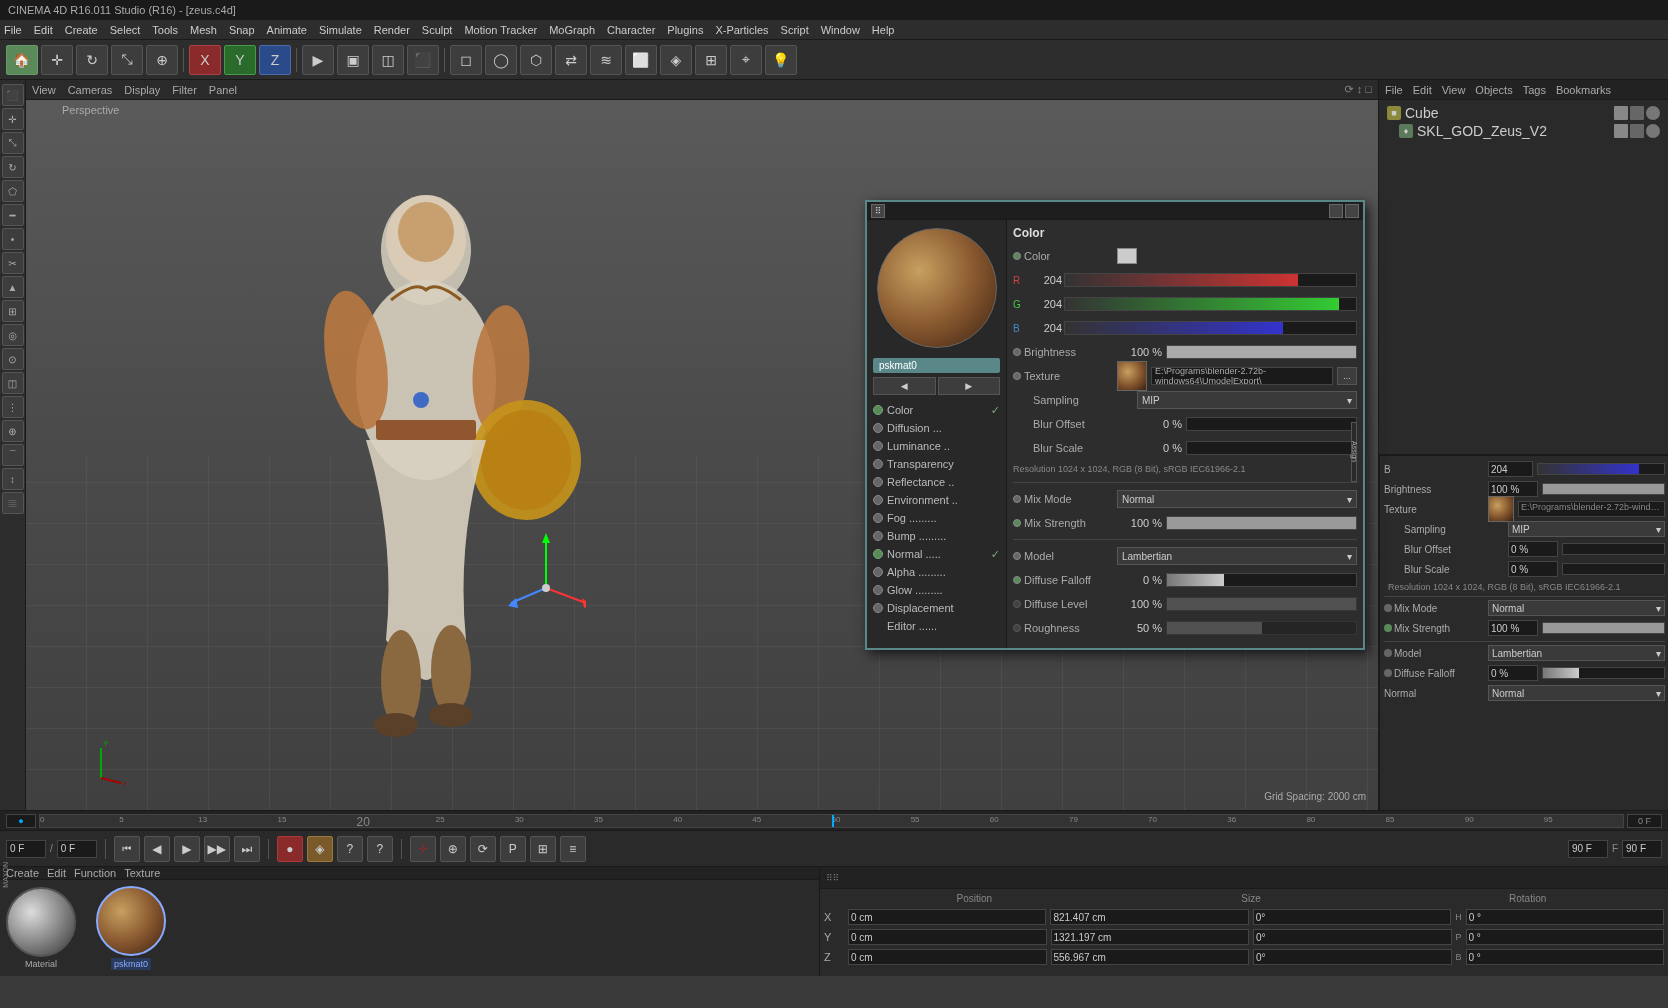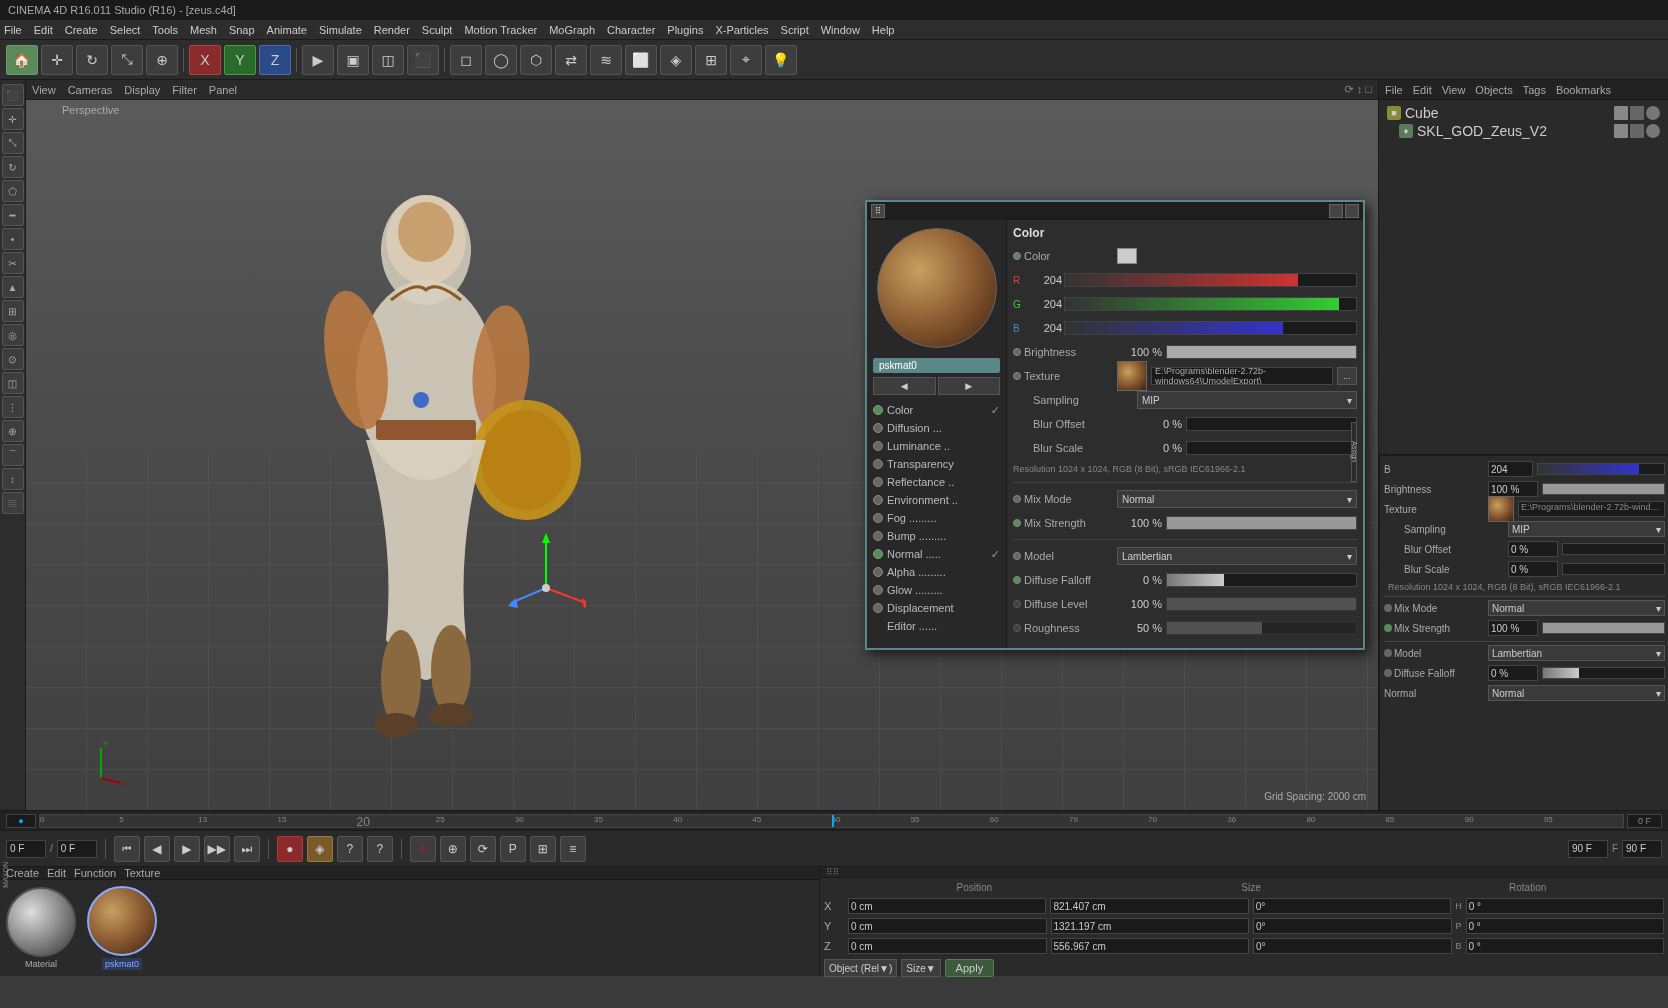--- a/index.html
+++ b/index.html
@@ -284,21 +284,21 @@
       padding: 0 6px;
       gap: 8px;
       border-bottom: 1px solid #1a1a1a;
     }
     #material-toolbar span { font-size: 11px; color: #aaa; cursor: pointer; }
     #material-content {
       flex: 1;
       display: flex;
       align-items: center;
       padding: 6px;
-      gap: 11px;
+      gap: 20px;
     }
 
     
     .material-ball {
       width: 70px;
       height: 70px;
       border-radius: 50%;
       background: radial-gradient(circle at 35% 35%, #ddd, #888 50%, #333);
       border: 2px solid #555;
       position: relative;
@@ -1152,29 +1152,20 @@
 
       <div class="coord-row">
         <div class="coord-label">Z</div>
         <input class="coord-field" style="width: 80px;" value="0 cm">
         <input class="coord-field" style="width: 100px;" value="556.967 cm">
         <input class="coord-field" style="width: 60px;" value="0°">
         <span style="font-size:9px;color:#888;">B</span>
         <input class="coord-field" value="0 °" style="width: 50px;">
       </div>
 
-      <div style="display:flex;align-items:center;gap:4px;margin-top:2px;">
-        <div style="height:18px;background:#3d3d3d;border:1px solid #555;color:#ccc;font-size:10px;padding:0 4px;display:flex;align-items:center;gap:2px;cursor:pointer;">
-          <span>Object (Rel▼)</span>
-        </div>
-        <div style="height:18px;background:#3d3d3d;border:1px solid #555;color:#ccc;font-size:10px;padding:0 4px;display:flex;align-items:center;gap:2px;cursor:pointer;">
-          <span>Size▼</span>
-        </div>
-        <button class="apply-btn">Apply</button>
-      </div>
     </div>
   </div>
 
 </div>
 
 <div id="material-editor">
 
 
   <div style="height:18px;background:#1e1e1e;border-bottom:1px solid #1a1a1a;display:flex;align-items:center;padding:0 4px;gap:2px;">
     <div style="width:14px;height:14px;background:#444;border:1px solid #666;display:flex;align-items:center;justify-content:center;font-size:9px;cursor:pointer;">⠿</div>

